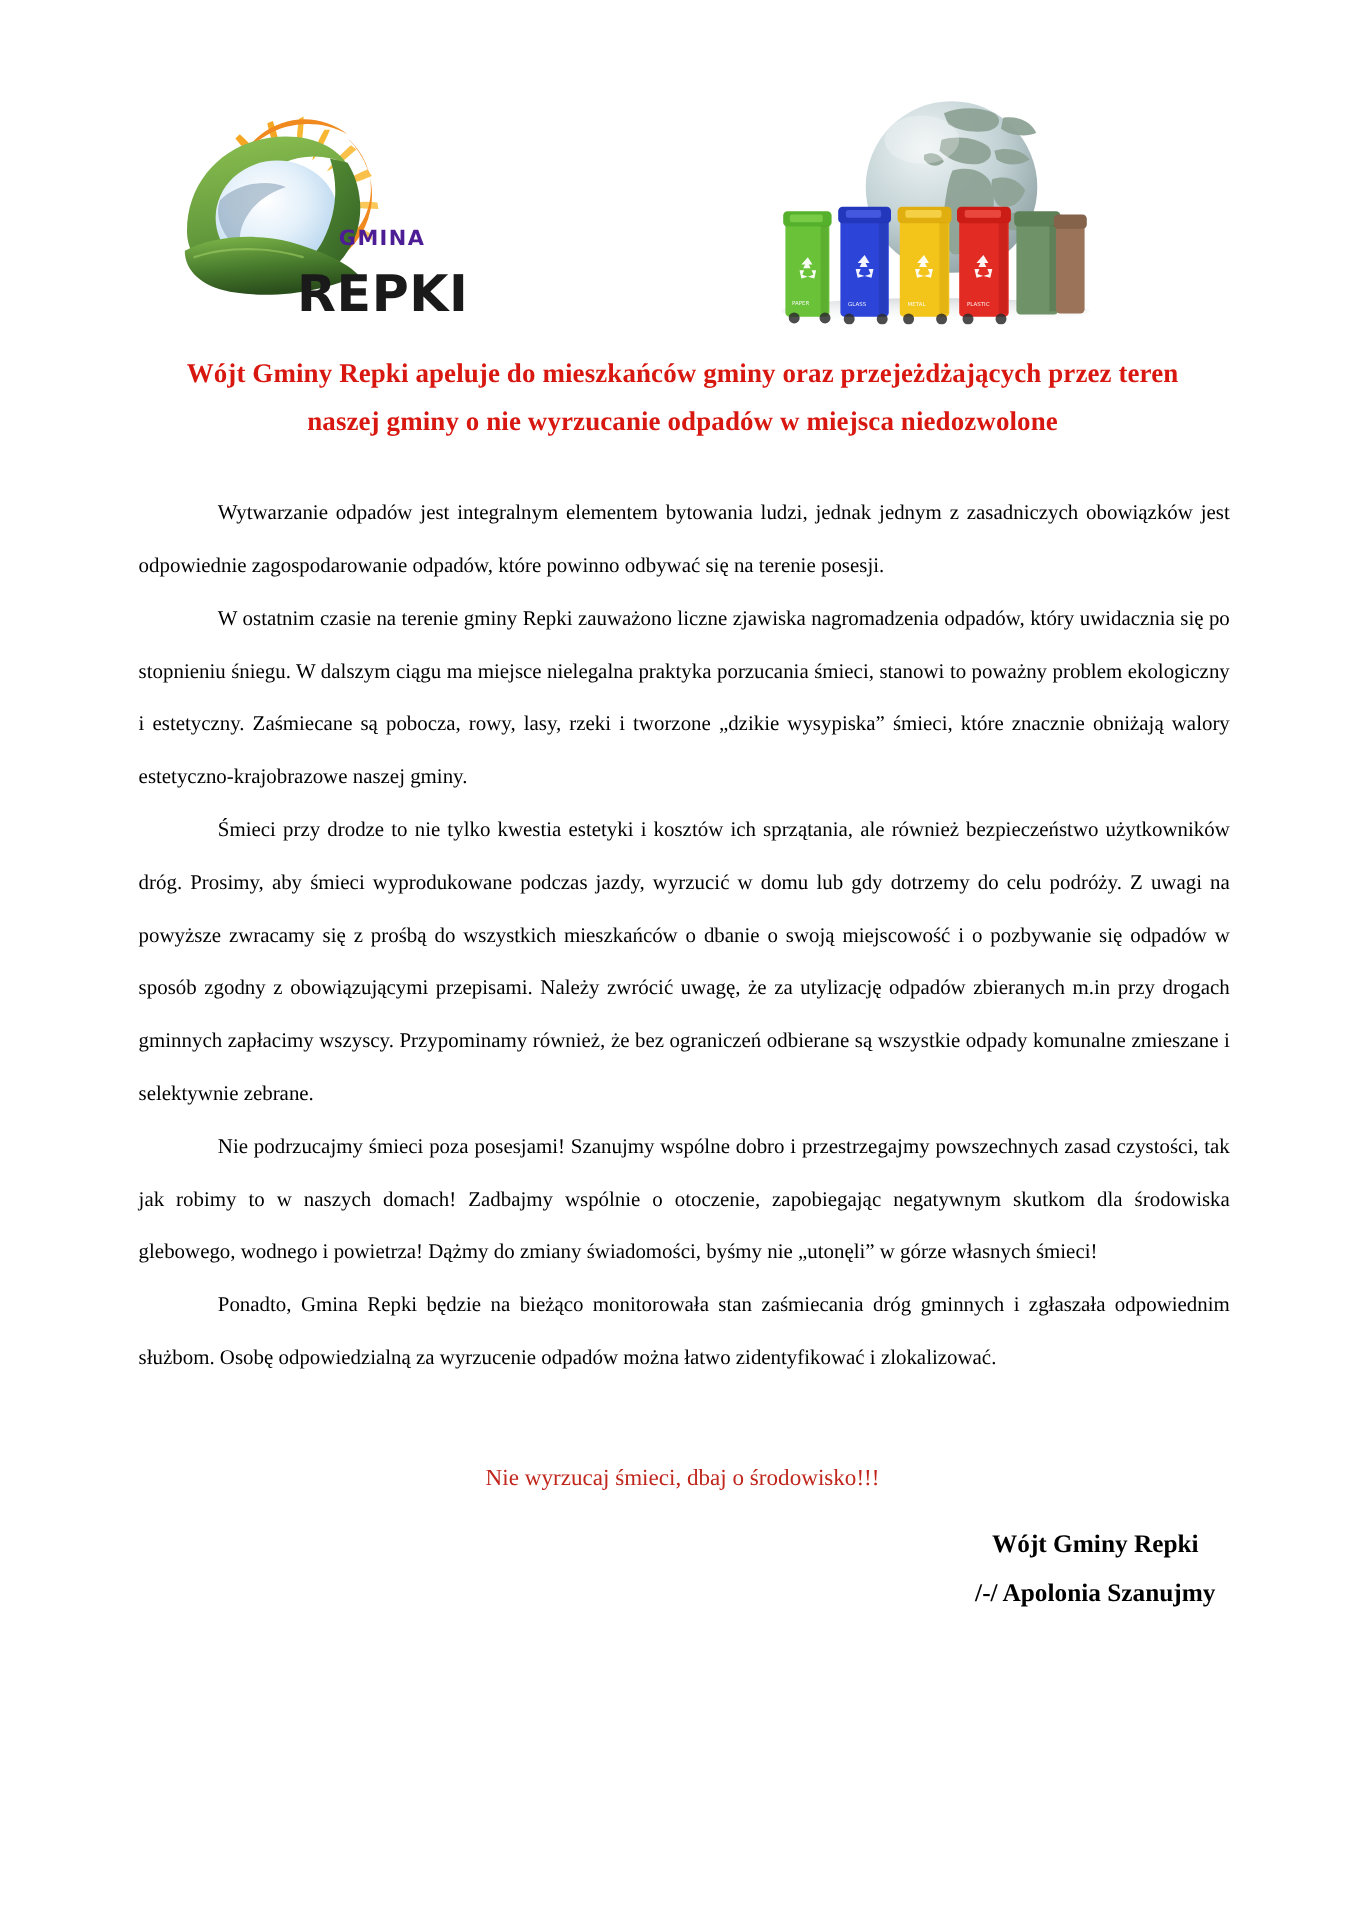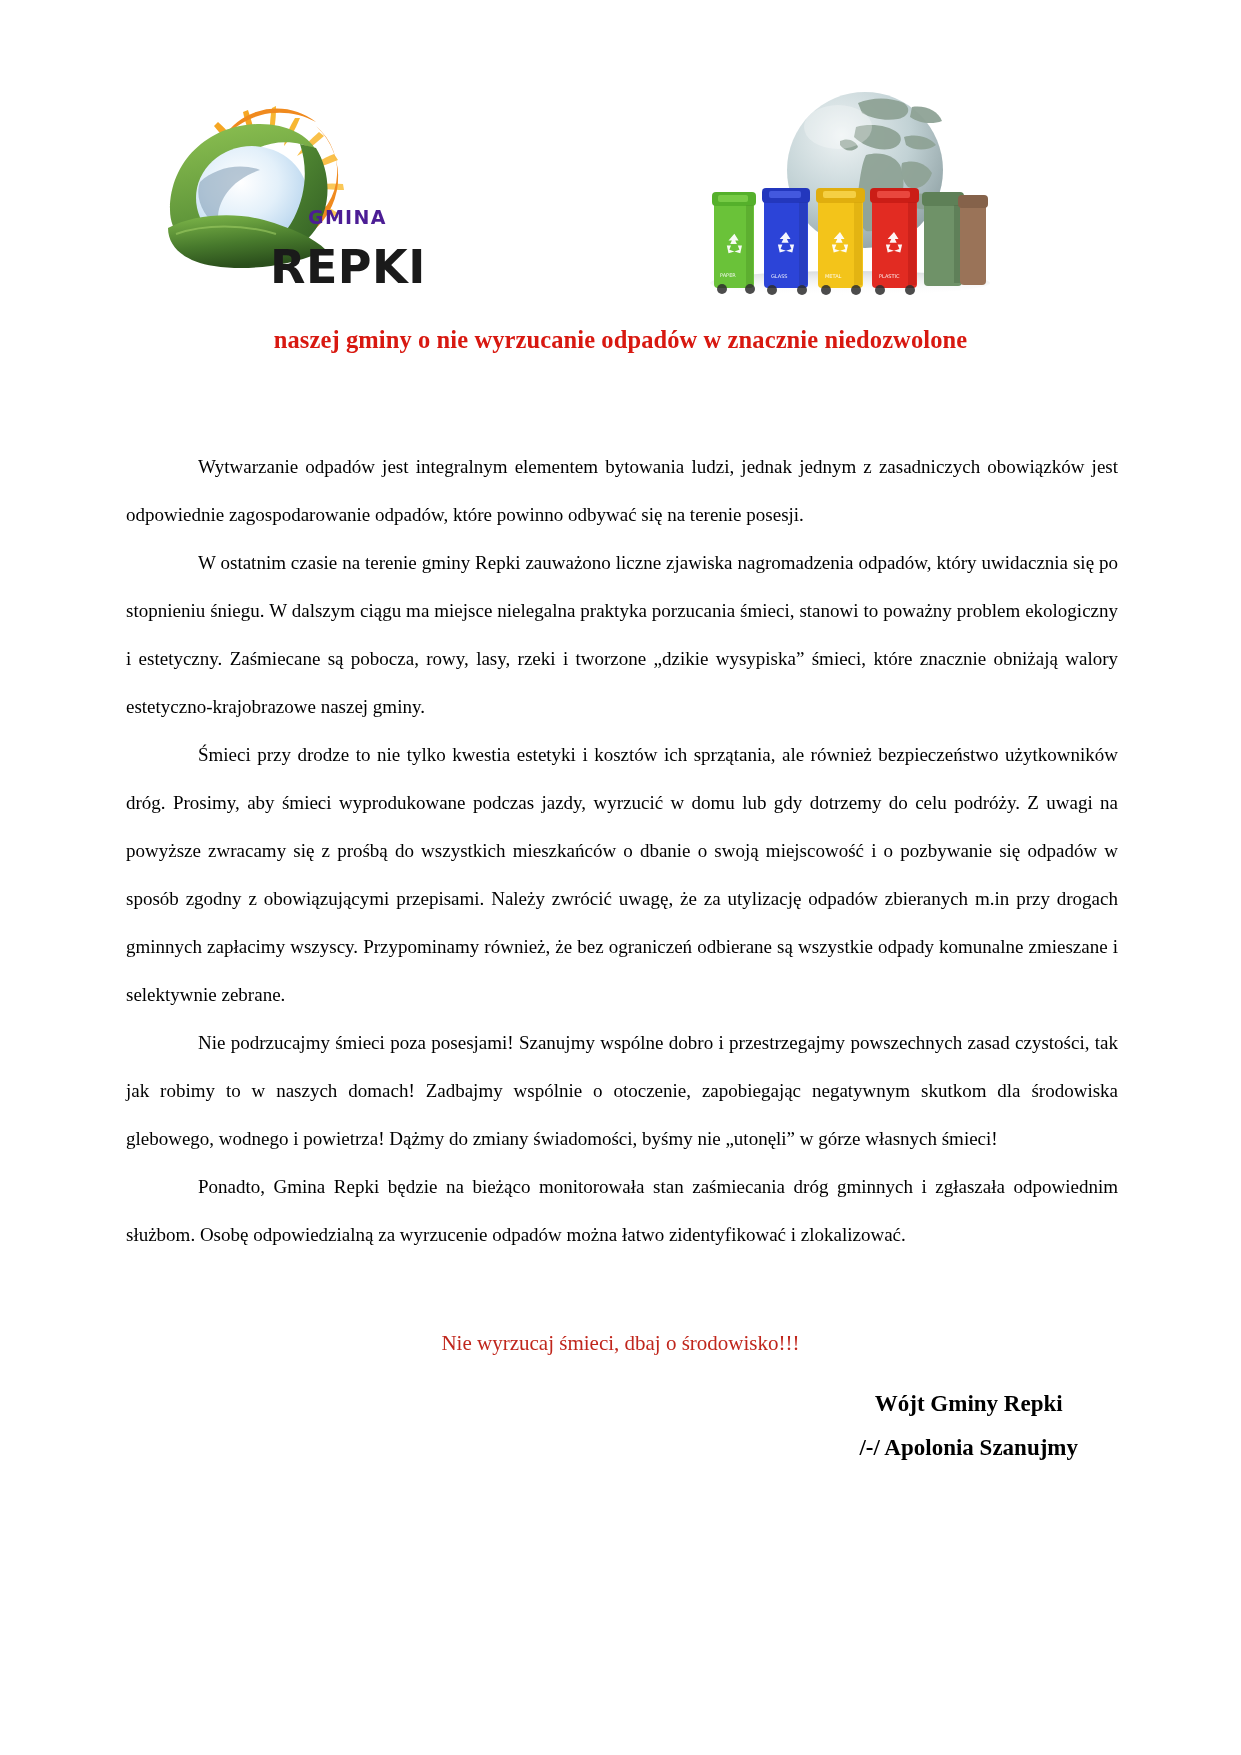--- a/index.html
+++ b/index.html
@@ -113,21 +113,21 @@
     width: 1005px;
     text-align: center;
     color: #c0261c;
     font-size: 21px;
     line-height: 30px;
   }
 
   
   .signature {
     position: absolute;
-    right: 163px;
+    right: 136px;
     top: 1382px;
     text-align: center;
     font-weight: bold;
     font-size: 23px;
     line-height: 44px;
     color: #000000;
   }
 </style>
 </head>
 <body>
@@ -293,21 +293,22 @@
           <circle cx="166" cy="245" r="5"></circle>
             <circle cx="196" cy="245" r="5"></circle>
           <circle cx="220" cy="245" r="5"></circle>
             <circle cx="250" cy="245" r="5"></circle>
         </g>
       </svg>
     </div>
   </div>
 
   <div class="title-block">
-    <div class="title-line">naszej gminy o nie wyrzucanie odpadów w znacznie niedozwolone</div>
+    <div class="title-line">Wójt Gminy Repki apeluje do mieszkańców gminy oraz przejeżdżających przez teren</div>
+    <div class="title-line">naszej gminy o nie wyrzucanie odpadów w miejsca niedozwolone</div>
   </div>
 
   <div class="body-block">
     <p class="para">Wytwarzanie odpadów jest integralnym elementem bytowania ludzi, jednak jednym z zasadniczych obowiązków jest odpowiednie zagospodarowanie odpadów, które powinno odbywać się na terenie posesji.</p>
     <p class="para">W ostatnim czasie na terenie gminy Repki zauważono liczne zjawiska nagromadzenia odpadów, który uwidacznia się po stopnieniu śniegu. W dalszym ciągu ma miejsce nielegalna praktyka porzucania śmieci,  stanowi to poważny problem ekologiczny i estetyczny. Zaśmiecane są pobocza, rowy, lasy, rzeki i tworzone „dzikie wysypiska” śmieci, które znacznie obniżają walory estetyczno-krajobrazowe naszej gminy.</p>
     <p class="para">Śmieci przy drodze to nie tylko kwestia estetyki i kosztów ich sprzątania, ale również bezpieczeństwo użytkowników dróg. Prosimy, aby śmieci wyprodukowane podczas jazdy, wyrzucić w domu lub gdy dotrzemy do celu podróży. Z uwagi na powyższe zwracamy się z prośbą do wszystkich mieszkańców o dbanie o swoją miejscowość i o pozbywanie się odpadów w sposób zgodny z obowiązującymi przepisami. Należy zwrócić uwagę, że za utylizację odpadów zbieranych m.in przy drogach gminnych zapłacimy wszyscy. Przypominamy również, że bez ograniczeń odbierane są wszystkie odpady komunalne zmieszane i selektywnie zebrane.</p>
     <p class="para">Nie podrzucajmy śmieci poza posesjami! Szanujmy wspólne dobro i przestrzegajmy powszechnych zasad czystości, tak jak robimy to w naszych domach! Zadbajmy wspólnie o otoczenie, zapobiegając negatywnym skutkom dla środowiska glebowego, wodnego i powietrza! Dążmy do zmiany świadomości, byśmy nie „utonęli” w górze własnych śmieci!</p>
     <p class="para">Ponadto, Gmina Repki będzie na bieżąco monitorowała stan zaśmiecania dróg gminnych i zgłaszała odpowiednim służbom. Osobę odpowiedzialną za wyrzucenie odpadów można łatwo zidentyfikować i zlokalizować.</p>
   </div>
 

